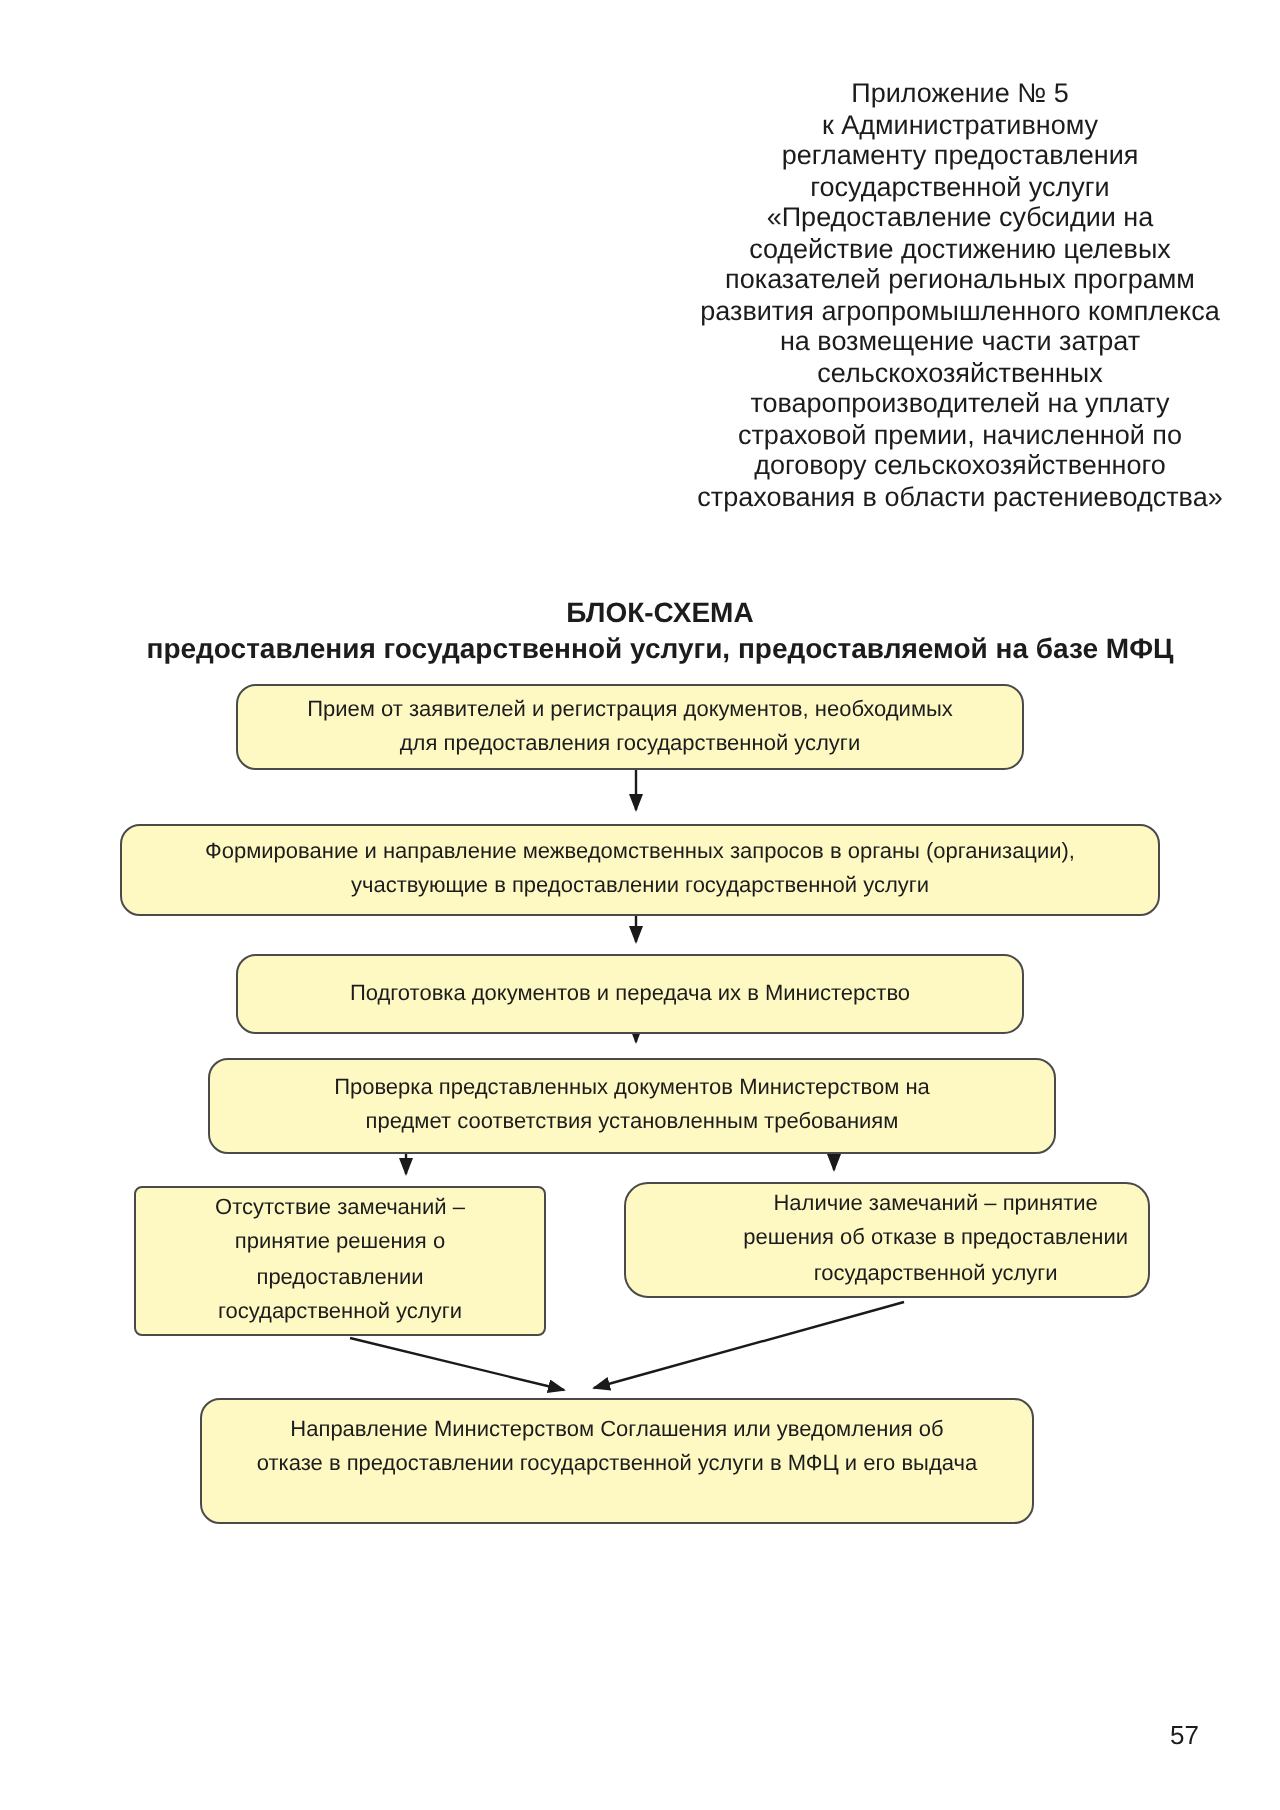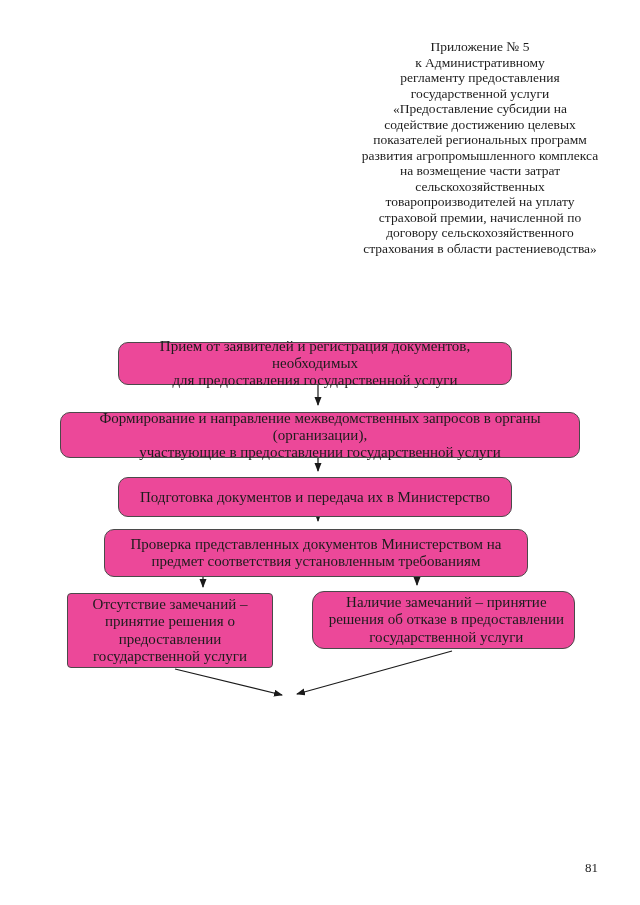--- a/index.html
+++ b/index.html
@@ -1,21 +1,21 @@
 <!DOCTYPE html>
 <html><head>
 <meta charset="utf-8">
 <style>
   html, body { margin: 0; padding: 0; background: #ffffff; }
   .page {
     position: relative;
     width: 640px;
     height: 905px;
     background: #ffffff;
-    font-family: Liberation Serif, serif;
+    font-family: Liberation Sans, sans-serif;
     color: #1c1c1c;
     overflow: hidden;
   }
   .annex {
     position: absolute;
     left: 322px;
     top: 39px;
     width: 316px;
     text-align: center;
     font-size: 13.5px;
@@ -37,26 +37,26 @@
     left: 0; top: 0;
     width: 640px;
     height: 905px;
     pointer-events: none;
   }
   .fbox {
     position: absolute;
     box-sizing: border-box;
     border: 1px solid #4a4a4a;
     border-radius: 10px;
-    background: #ec4899;
+    background: #fef9c3;
     display: flex;
     align-items: center;
     justify-content: center;
     text-align: center;
-    font-size: 15px;
+    font-size: 11px;
     line-height: 17px;
     padding: 2px 10px;
   }
   .fbox span { white-space: pre-line; }
   .b1 { left: 118px; top: 342px; width: 394px; height: 43px; }
   .b2 { left: 60px;  top: 412px; width: 520px; height: 46px; }
   .b3 { left: 118px; top: 477px; width: 394px; height: 40px; }
   .b4 { left: 104px; top: 529px; width: 424px; height: 48px; }
   .b5 { left: 67px;  top: 593px; width: 206px; height: 75px; border-radius: 4px; line-height: 17.5px; }
   .b6 { left: 312px; top: 591px; width: 263px; height: 58px; border-radius: 12px; line-height: 17.5px; justify-content: flex-end; }
@@ -81,20 +81,24 @@
 содействие достижению целевых
 показателей региональных программ
 развития агропромышленного комплекса
 на возмещение части затрат
 сельскохозяйственных
 товаропроизводителей на уплату
 страховой премии, начисленной по
 договору сельскохозяйственного
 страхования в области растениеводства»</div>
 
+  <div class="title">
+    <div>БЛОК-СХЕМА</div>
+    <div>предоставления государственной услуги, предоставляемой на базе МФЦ</div>
+  </div>
 
   <svg class="connectors" viewBox="0 0 640 905" xmlns="http://www.w3.org/2000/svg">
     <defs>
       <marker id="arrow" markerWidth="9" markerHeight="8" refX="8" refY="3.5" orient="auto" markerUnits="userSpaceOnUse">
         <path d="M0,0 L9,3.5 L0,7 Z" fill="#1a1a1a"></path>
       </marker>
     </defs>
     <line x1="318" y1="385" x2="318" y2="405" stroke="#1a1a1a" stroke-width="1.2" marker-end="url(#arrow)"></line>
     <line x1="318" y1="458" x2="318" y2="471" stroke="#1a1a1a" stroke-width="1.2" marker-end="url(#arrow)"></line>
     <line x1="318" y1="517" x2="318" y2="521" stroke="#1a1a1a" stroke-width="1.2" marker-end="url(#arrow)"></line>
@@ -129,16 +133,20 @@
 предоставлении
 государственной услуги</span>
   </div>
 
   <div class="fbox b6">
     <span>Наличие замечаний – принятие
 решения об отказе в предоставлении
 государственной услуги</span>
   </div>
 
+  <div class="fbox b7">
+    <span>Направление Министерством Соглашения или уведомления об
+отказе в предоставлении государственной услуги в МФЦ и его выдача</span>
+  </div>
 
-  <div class="page-number">81</div>
+  <div class="page-number">57</div>
 
 </div>
 
 </body></html>

